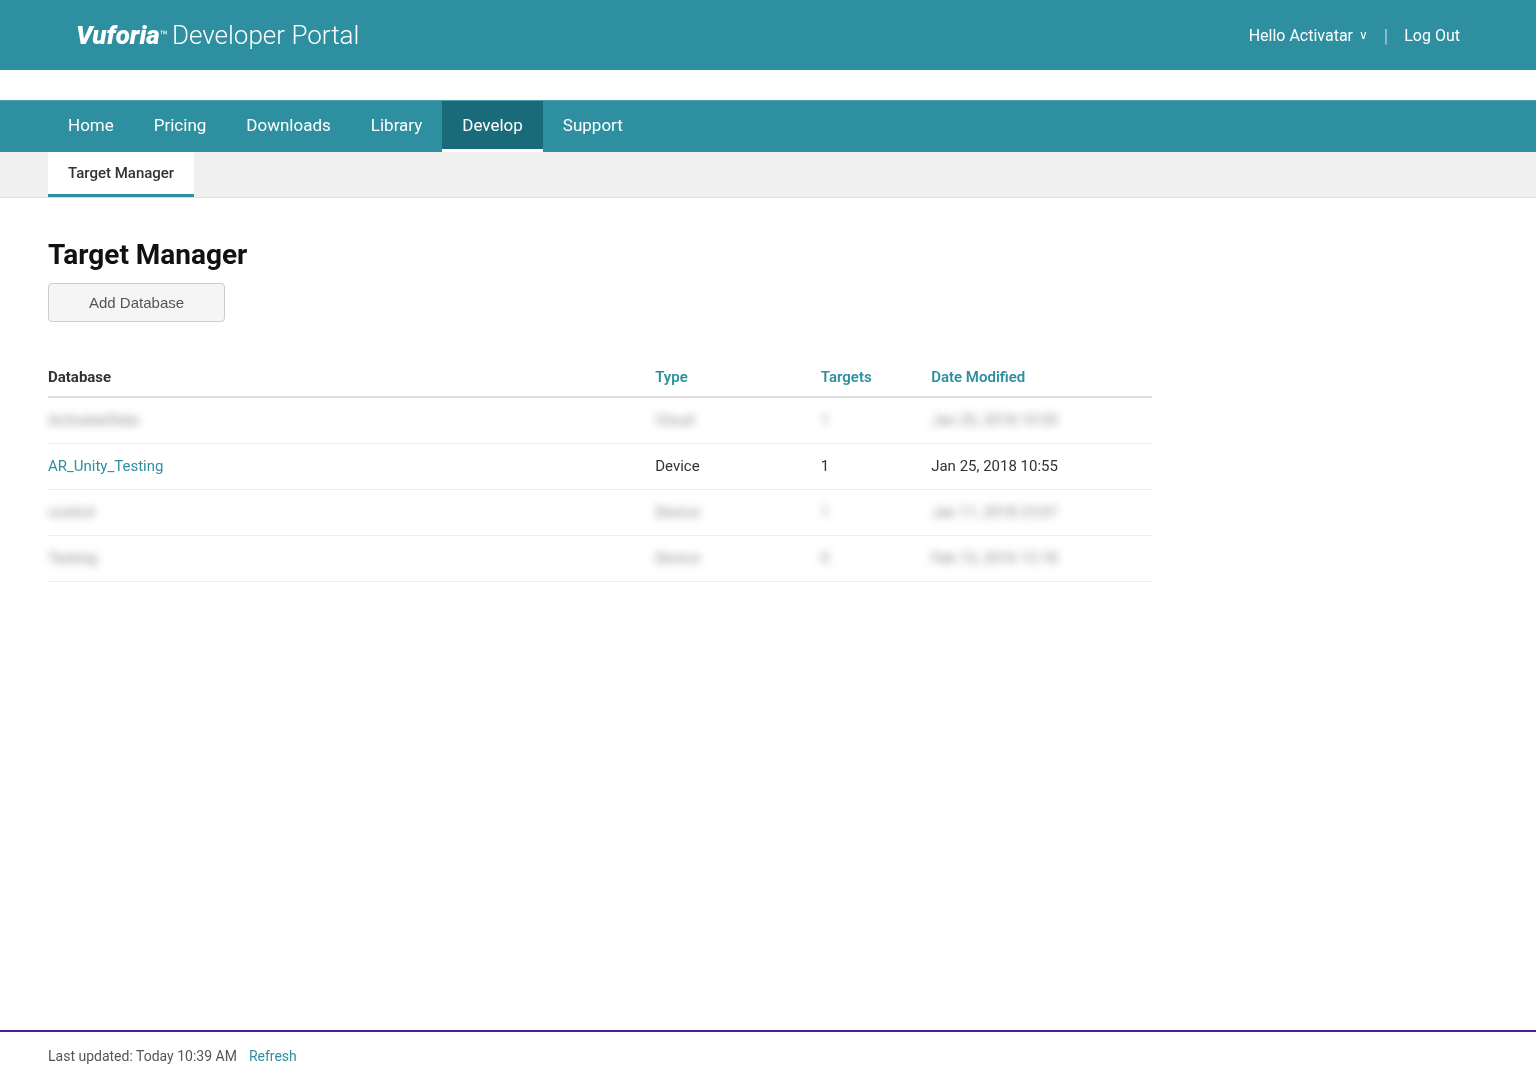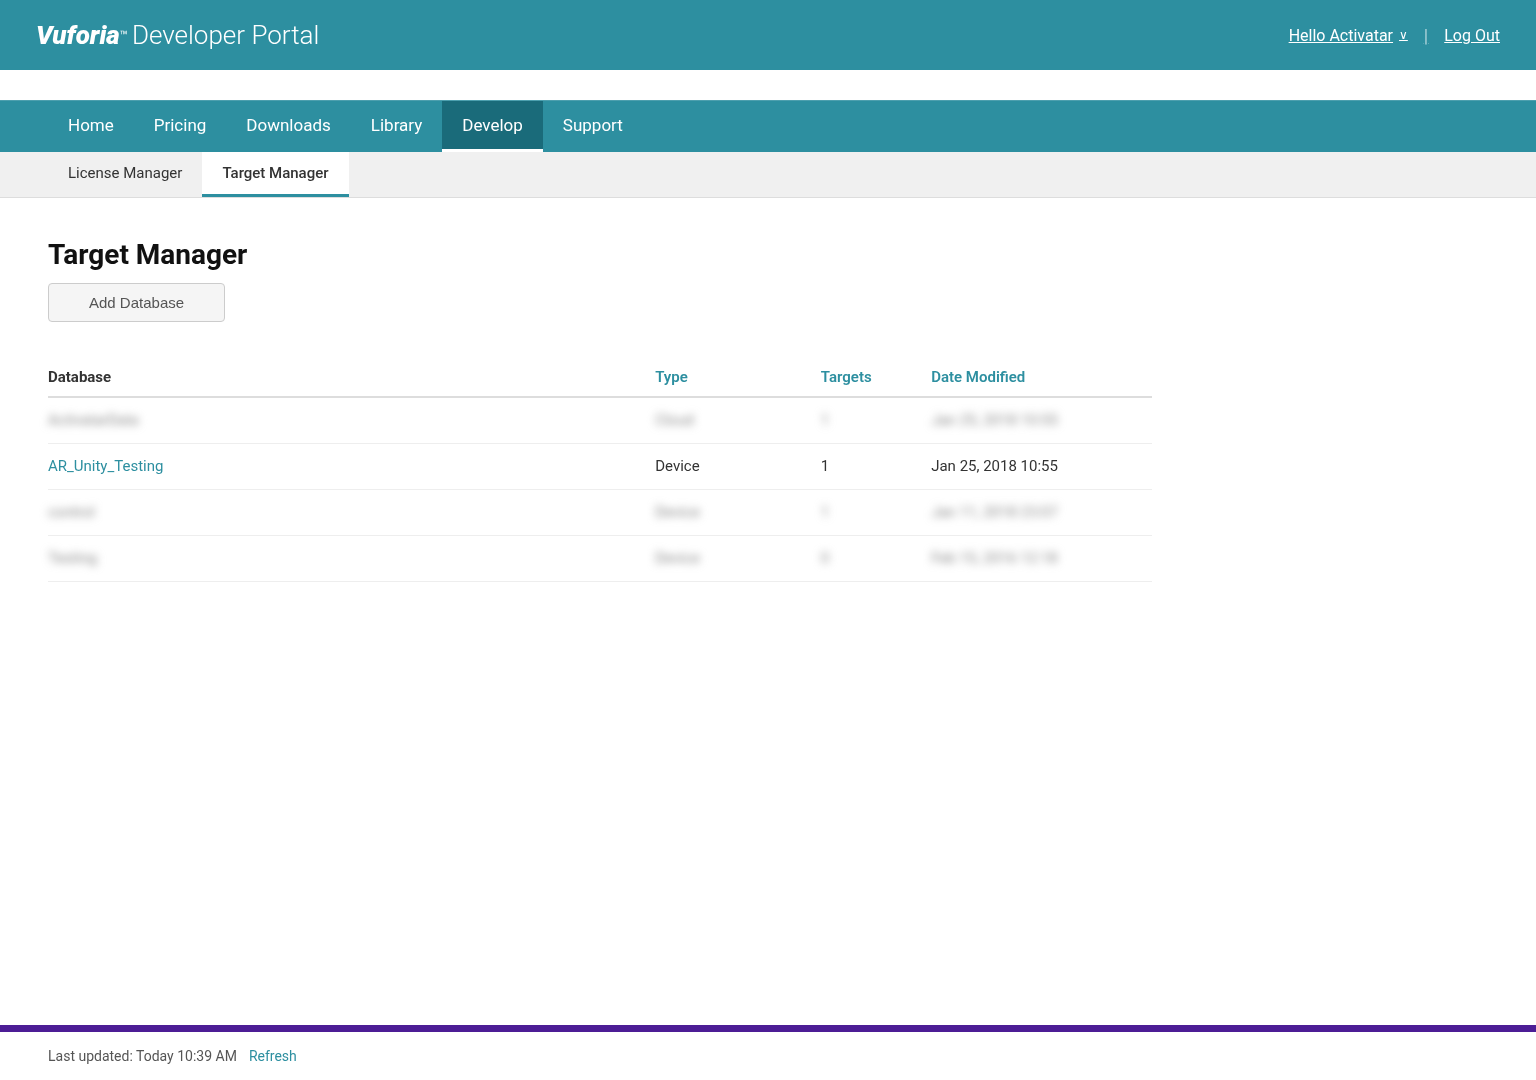--- a/index.html
+++ b/index.html
@@ -1,21 +1,21 @@
 <!DOCTYPE html>
 <html><head>
   <meta charset="utf-8">
   <style>
     * { box-sizing: border-box; margin: 0; padding: 0; }
     body { font-family: -apple-system, BlinkMacSystemFont, 'Segoe UI', Roboto, Arial, sans-serif; font-size: 16px; color: #333; background: #fff; }
 
     
     .top-header {
       background-color: #2d8fa0;
-      padding: 0 36px;
+      padding: 0 76px;
       display: flex;
       align-items: center;
       justify-content: space-between;
       height: 70px;
     }
     .logo {
       display: flex;
       align-items: center;
       gap: 0;
       color: #fff;
@@ -38,21 +38,20 @@
       color: #fff;
       font-size: 26px;
       margin-left: 4px;
     }
     .header-right {
       display: flex;
       align-items: center;
       gap: 16px;
       color: #fff;
       font-size: 16px;
-      text-decoration: underline;
     }
     .header-divider {
       color: rgba(255,255,255,0.6);
       font-size: 18px;
     }
     .hello-user {
       display: flex;
       align-items: center;
       gap: 6px;
       cursor: pointer;
@@ -180,21 +179,21 @@
       user-select: none;
     }
 
     
     .page-footer {
       position: fixed;
       bottom: 0;
       left: 0;
       right: 0;
       padding: 16px 48px;
-      border-top: 7px solid #4c1d95;
+      border-top: 2px solid #4c1d95;
       background: #fff;
       display: flex;
       align-items: center;
       gap: 12px;
       font-size: 14px;
       color: #555;
     }
     .refresh-link {
       color: #2d8fa0;
       text-decoration: none;
@@ -223,21 +222,20 @@
 <nav class="main-nav">
   <a class="nav-item">Home</a>
   <a class="nav-item">Pricing</a>
   <a class="nav-item">Downloads</a>
   <a class="nav-item">Library</a>
   <a class="nav-item active">Develop</a>
   <a class="nav-item">Support</a>
 </nav>
 
 <nav class="sub-nav">
-  <a class="sub-nav-item">License Manager</a>
   <a class="sub-nav-item active">Target Manager</a>
 </nav>
 
 <main class="page-content">
   <h1 class="page-title">Target Manager</h1>
   <button class="add-database-btn">Add Database</button>
 
   <table class="db-table">
     <thead>
       <tr>

